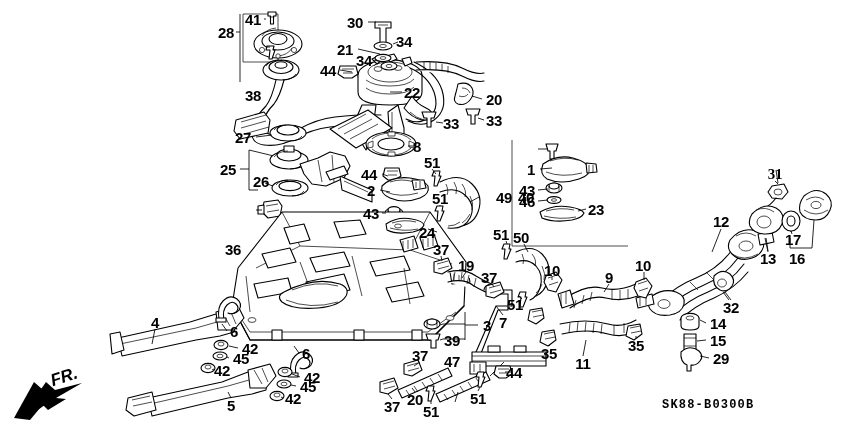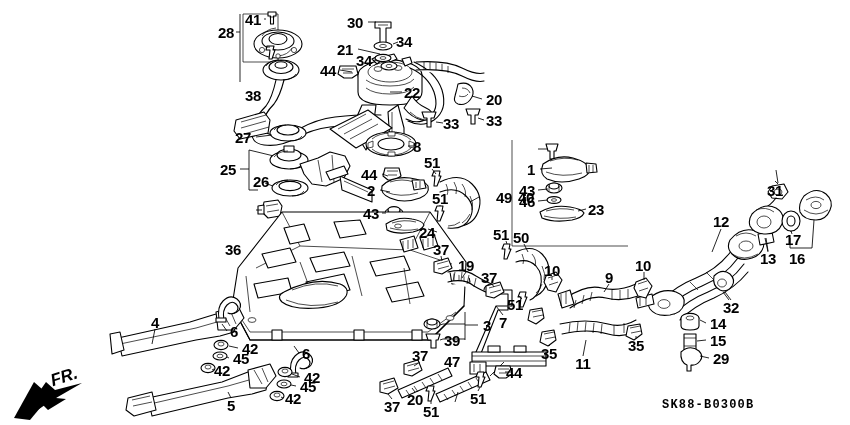--- a/index.html
+++ b/index.html
@@ -717,21 +717,21 @@
   <div class="lbl" style="left:228px;top:169px;">25</div>
   <div class="lbl" style="left:261px;top:181px;">26</div>
   <div class="lbl" style="left:369px;top:174px;">44</div>
   <div class="lbl" style="left:432px;top:162px;">51</div>
   <div class="lbl" style="left:371px;top:190px;">2</div>
   <div class="lbl" style="left:527px;top:190px;">43</div>
   <div class="lbl" style="left:527px;top:201px;">46</div>
   <div class="lbl" style="left:596px;top:209px;">23</div>
   <div class="lbl" style="left:489px;top:197px;padding-left:30px;">49</div>
   <div class="lbl" style="left:440px;top:198px;">51</div>
-  <div class="lbl" style="left:775px;top:190px;">31</div>
+  <div class="lbl" style="left:775px;top:174px;font-family:Liberation Serif, serif;">31</div>
   <div class="lbl" style="left:233px;top:210px;margin-top:39px;">36</div>
   <div class="lbl" style="left:371px;top:213px;">43</div>
   <div class="lbl" style="left:721px;top:221px;">12</div>
   <div class="lbl" style="left:793px;top:239px;">17</div>
   <div class="lbl" style="left:427px;top:232px;">24</div>
   <div class="lbl" style="left:501px;top:234px;">51</div>
   <div class="lbl" style="left:521px;top:237px;">50</div>
   <div class="lbl" style="left:768px;top:258px;">13</div>
   <div class="lbl" style="left:797px;top:258px;">16</div>
   <div class="lbl" style="left:441px;top:249px;">37</div>

